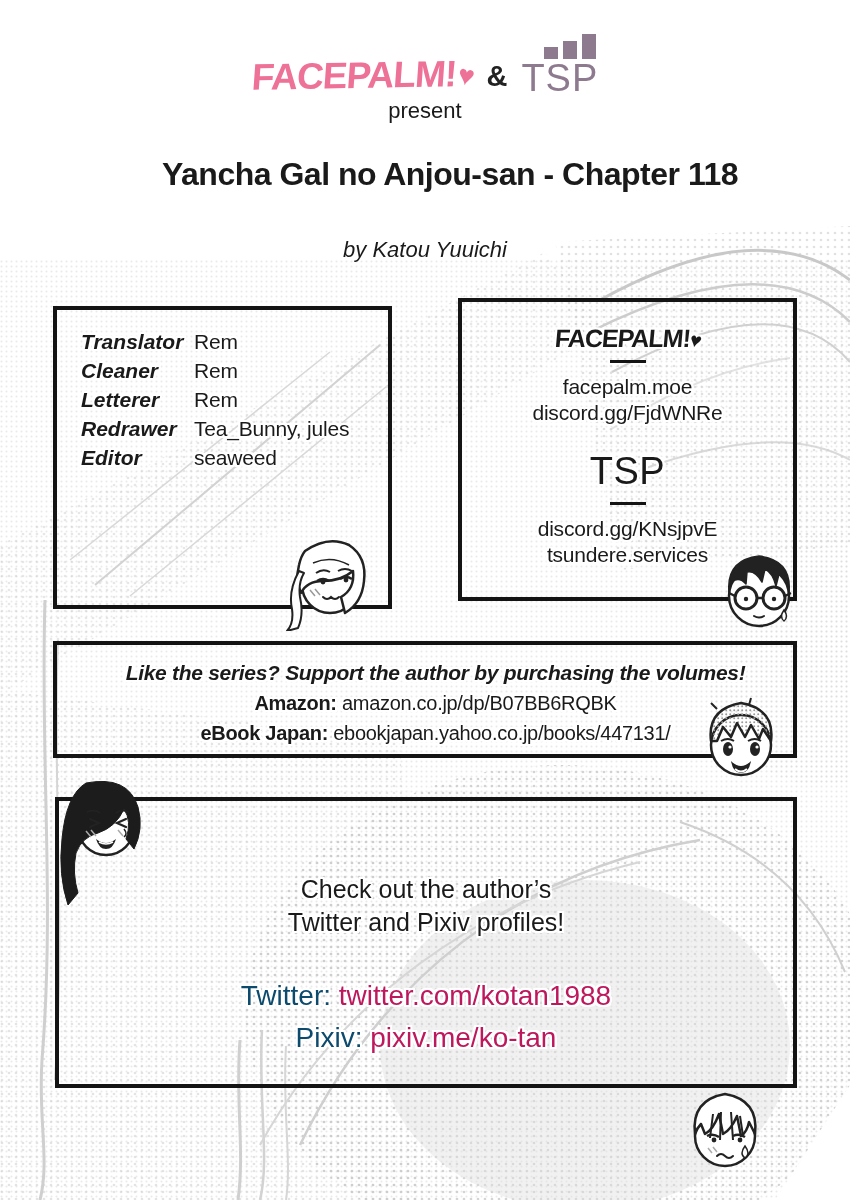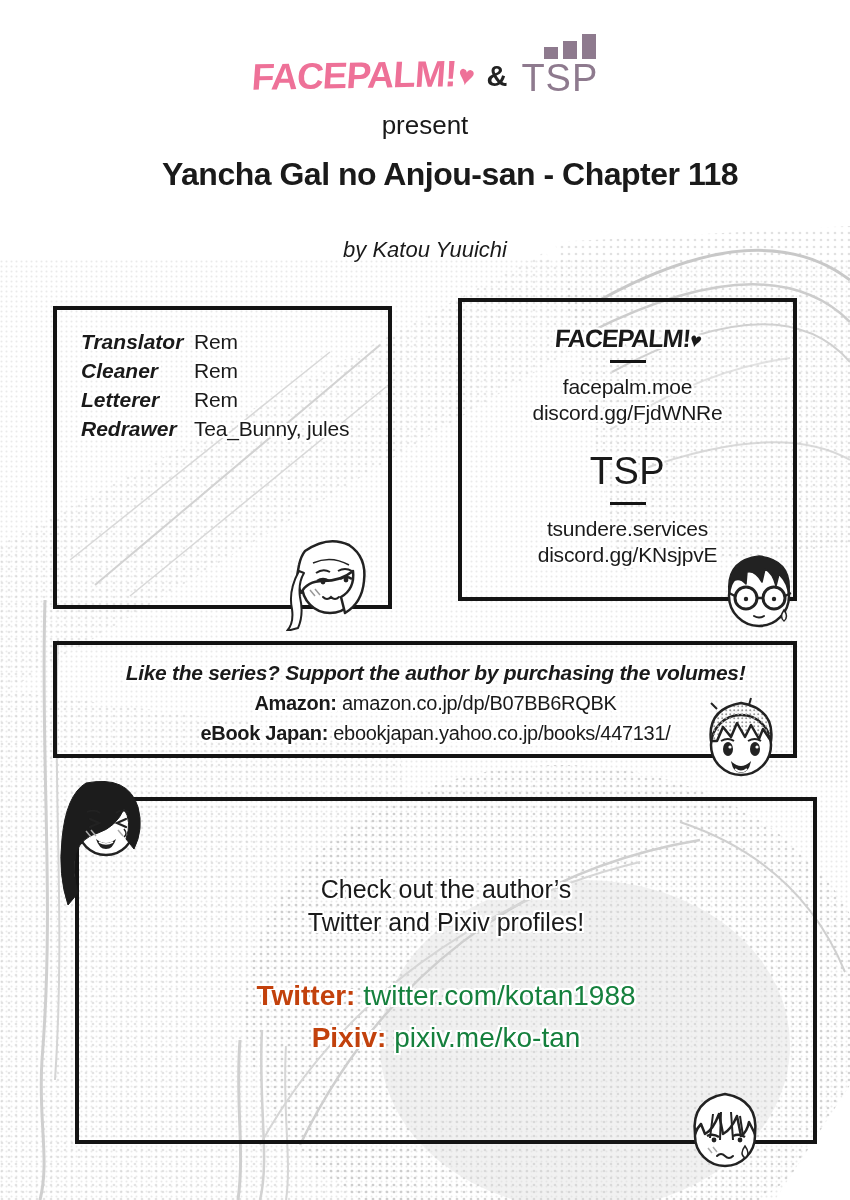--- a/index.html
+++ b/index.html
@@ -12,32 +12,32 @@
   .fp-wordmark{display:inline-block;font-size:37px;font-weight:800;letter-spacing:-1px;
                color:#ee7198;transform:skewX(-5deg) rotate(-1deg);line-height:1;}
   .fp-heart{display:inline-block;font-size:28px;color:#ee7198;transform:rotate(10deg);
             position:relative;top:-3px;left:2px;}
   .amp{font-size:29px;font-weight:700;color:#222;line-height:1;margin-bottom:3px;}
   .tsp-logo{display:flex;flex-direction:column;align-items:flex-end;line-height:1;}
   .tsp-bars{display:flex;align-items:flex-end;gap:5px;margin-right:2px;margin-bottom:3px;}
   .tsp-bars div{width:14px;background:#8e7a8e;}
   .b1{height:12px;} .b2{height:18px;} .b3{height:25px;}
   .tsp-word{font-size:38px;font-weight:500;color:#8e7a8e;letter-spacing:1px;line-height:.85;}
-  .present{position:absolute;top:110px;left:0;width:100%;text-align:center;font-size:26px;
+  .present{position:absolute;top:98px;left:0;width:100%;text-align:center;font-size:22px;
            font-weight:500;z-index:2;}
   .title{position:absolute;top:156px;left:0;width:100%;text-align:center;font-size:32px;
          font-weight:700;letter-spacing:-.5px;z-index:2;padding-left:25px;}
   .byline{position:absolute;top:206px;left:0;width:100%;text-align:center;font-size:22px;
           font-style:italic;z-index:2;margin-top:31px;}
   
   .box{position:absolute;border:4px solid #141414;background:transparent;box-sizing:border-box;z-index:1;}
   .credits-box{left:53px;top:298px;width:339px;height:303px;margin-top:8px;}
   .groups-box{left:458px;top:298px;width:339px;height:303px;}
   .support-box{left:53px;top:641px;width:744px;height:117px;padding-left:21px;}
-  .profiles-box{left:55px;top:797px;width:742px;height:347px;margin-left:20px;}
+  .profiles-box{left:55px;top:797px;width:742px;height:291px;}
   
   .ow{text-shadow:-2px -2px 0 #fff,2px -2px 0 #fff,-2px 2px 0 #fff,2px 2px 0 #fff,
        0 -2px 0 #fff,0 2px 0 #fff,-2px 0 0 #fff,2px 0 0 #fff;}
   
   .credits{padding:17px 0 0 24px;}
   .crow{display:flex;font-size:21px;line-height:29px;}
   .crole{width:113px;font-weight:700;font-style:italic;}
   .cname{font-weight:400;letter-spacing:-.2px;}
   
   .groups{width:100%;text-align:center;}
@@ -49,22 +49,22 @@
   .tsp-big{margin-top:25px;font-size:38px;font-weight:500;line-height:1.1;letter-spacing:.5px;}
   
   .support{width:100%;text-align:center;}
   .sup-head{margin-top:16px;font-size:21px;font-weight:700;font-style:italic;letter-spacing:-.3px;}
   .sup-line{margin-top:7px;font-size:20px;letter-spacing:-.3px;}
   .sup-line .lbl{font-weight:700;}
   
   .profiles{width:100%;text-align:center;}
   .prof-head{margin-top:72px;font-size:25px;font-weight:500;line-height:33px;}
   .prof-links{margin-top:36px;font-size:28px;line-height:42px;}
-  .prof-links .lbl{font-weight:700;color:#c2410c;}
-  .link{color:#15803d;font-weight:500;text-decoration:none;cursor:pointer;text-align:right;}
+  .prof-links .lbl{font-weight:400;color:#0c4a6e;}
+  .link{color:#be185d;font-weight:500;text-decoration:none;cursor:pointer;text-align:right;}
   .chibi{position:absolute;z-index:5;}
 </style>
 </head>
 <body>
 
 <div class="page">
 
   <svg class="bg" width="850" height="1200" viewBox="0 0 850 1200" aria-hidden="true">
     <defs>
       <pattern id="ht" width="7" height="7" patternUnits="userSpaceOnUse">
@@ -129,35 +129,39 @@
         <span class="cname">Rem</span>
       </div>
       <div class="crow">
         <span class="crole">Letterer</span>
         <span class="cname">Rem</span>
       </div>
       <div class="crow">
         <span class="crole">Redrawer</span>
         <span class="cname">Tea_Bunny, jules</span>
       </div>
+      <div class="crow">
+        <span class="crole">Editor</span>
+        <span class="cname">seaweed</span>
+      </div>
     </div>
   </div>
 
   <div class="box groups-box">
     <div class="groups ow">
       <div>
         <span class="fp-mini"><span>FACEPALM!</span><span class="mini-heart">♥</span></span>
       </div>
       <div class="rule"></div>
       <div class="gline">facepalm.moe</div>
       <div class="gline">discord.gg/FjdWNRe</div>
       <div class="tsp-big">TSP</div>
       <div class="rule"></div>
+      <div class="gline">discord.gg/KNsjpvE</div>
       <div class="gline">tsundere.services</div>
-      <div class="gline">discord.gg/KNsjpvE</div>
     </div>
   </div>
 
   <div class="box support-box">
     <div class="support ow">
       <div class="sup-head">Like the series? Support the author by purchasing the volumes!</div>
       <div class="sup-line">
         <span class="lbl">Amazon:</span>
         <span>amazon.co.jp/dp/B07BB6RQBK</span>
       </div>

